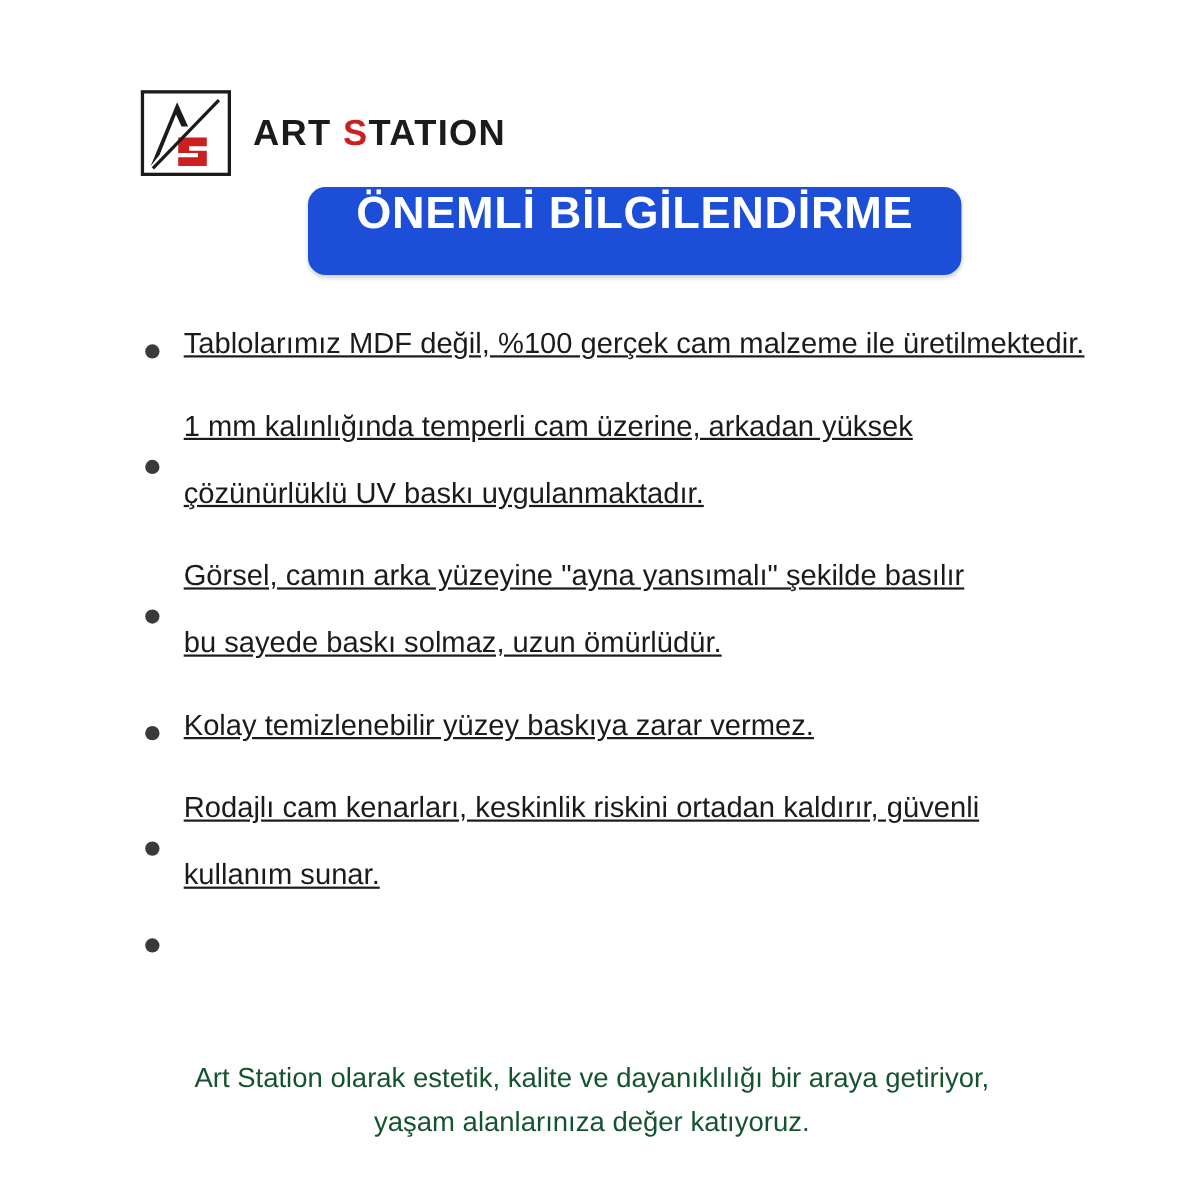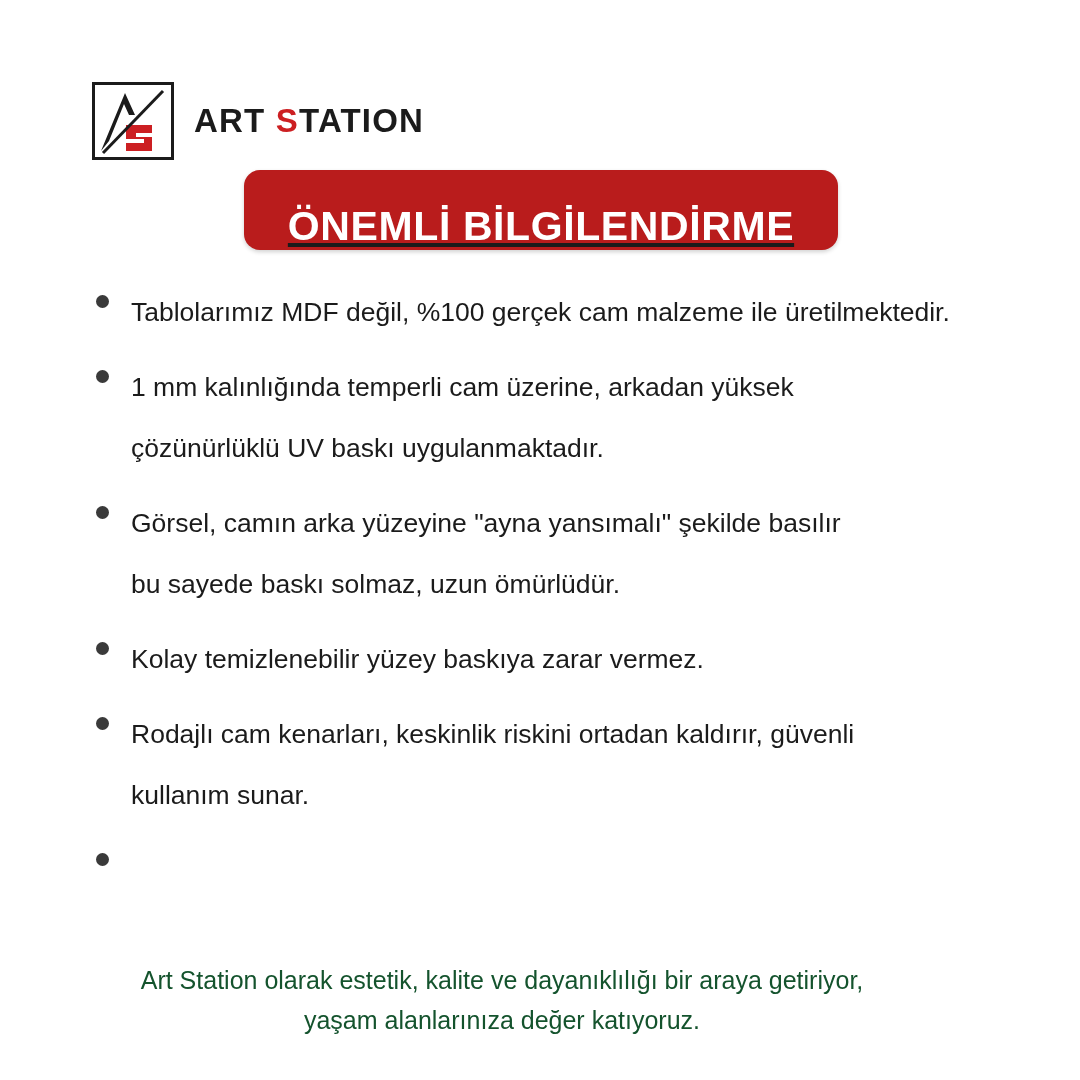--- a/index.html
+++ b/index.html
@@ -12,20 +12,21 @@
     background: #ffffff;
     font-family: "Liberation Sans", sans-serif;
     color: #1b1b1b;
     overflow: hidden;
   }
   .page {
     position: relative;
     width: 1004px;
     height: 1080px;
     box-sizing: border-box;
+    margin-left: 36px;
   }
 
   
   .brand {
     position: absolute;
     left: 92px;
     top: 82px;
     display: flex;
     align-items: center;
     gap: 20px;
@@ -52,47 +53,47 @@
     color: #cc1f22;
   }
 
   
   .banner {
     position: absolute;
     left: 244px;
     top: 170px;
     width: 594px;
     height: 80px;
-    background: #b91c1c;
+    background: #1d4ed8;
     border-radius: 16px;
     display: flex;
-    align-items: flex-end;
+    align-items: flex-start;
     justify-content: center;
     box-shadow: 0 2px 4px rgba(0,0,0,0.18);
-    text-decoration: underline;
   }
   .banner-text {
     color: #ffffff;
     font-size: 41px;
     font-weight: bold;
     letter-spacing: 0.6px;
     white-space: nowrap;
   }
 
   
   .bullets {
     position: absolute;
     left: 96px;
     top: 282px;
     width: 940px;
   }
   .bullet-row {
     display: flex;
-    align-items: flex-start;
+    align-items: center;
     margin-bottom: 14px;
+    text-decoration: underline;
   }
   .bullet-dot {
     flex: 0 0 auto;
     width: 13px;
     height: 13px;
     border-radius: 50%;
     background: #3a3a3a;
     margin-top: 13px;
     margin-right: 22px;
   }

